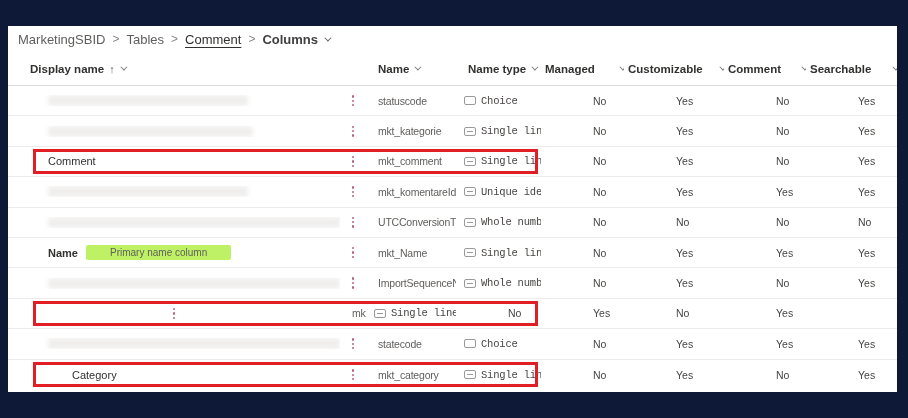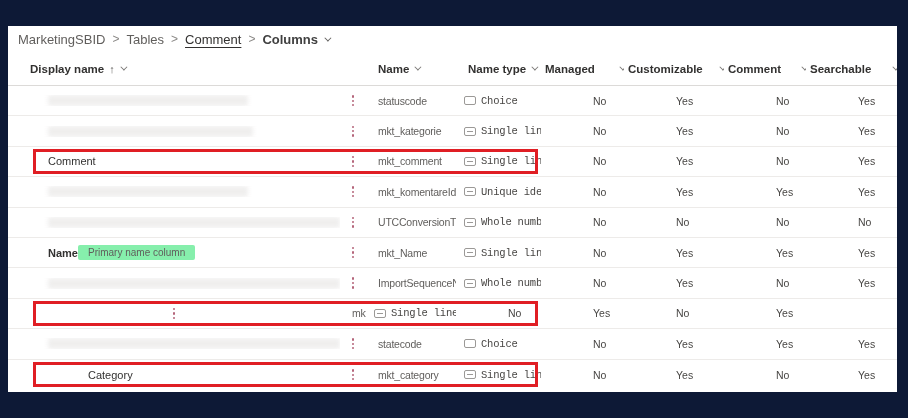--- a/index.html
+++ b/index.html
@@ -85,25 +85,26 @@
   }
   .kebab i { width: 2.4px; height: 2.4px; border-radius: 50%; background: #b4647a; }
   .redact {
     height: 11px;
     background: #edeceb;
     border-radius: 2px;
     filter: blur(2px);
     opacity: .85;
   }
   .badge {
-    background: #86efac;
+    margin-left: 8px;
+    background: #bef264;
     color: #605e5c;
     font-size: 10px;
     font-weight: normal;
-    padding: 2px 10px;
+    padding: 2px 24px;
     border-radius: 2px;
     white-space: nowrap;
   }
   .dt-icon {
     flex: 0 0 auto;
     width: 12px; height: 9px;
     border: 1px solid #9b9997;
     border-radius: 2px;
     margin-right: 5px;
     position: relative;
@@ -357,21 +358,21 @@
         <div class="cell c-datatype">
           <span class="dt-icon choice"></span>
           <span>Choice</span>
         </div>
         <div class="cell c-plain">No</div>
         <div class="cell c-plain">Yes</div>
         <div class="cell c-plain">Yes</div>
         <div class="cell c-plain">Yes</div>
       </div>
       <div class="grid row">
-        <div class="cell c-display" style="padding-left: 80px;">
+        <div class="cell c-display" style="padding-left: 64px;">
           <span class="dn-text">Category</span>
         </div>
         <div class="cell c-kebab">
           <span class="kebab">
             <i></i>
             <i></i>
             <i></i>
           </span>
         </div>
         <div class="cell c-name">mkt_category</div>

